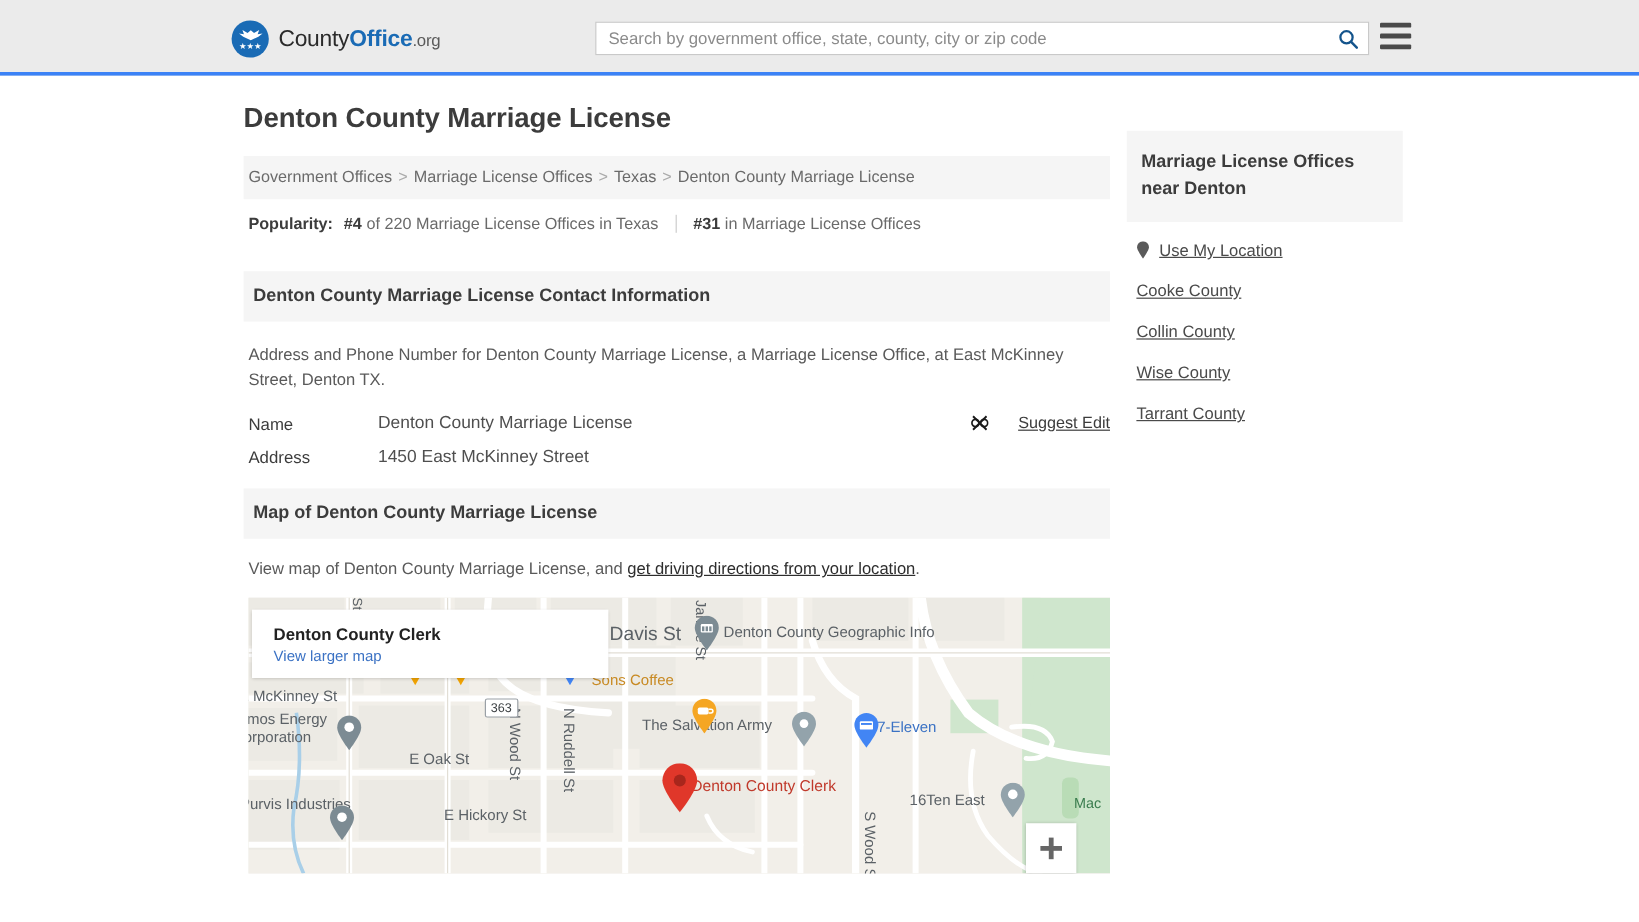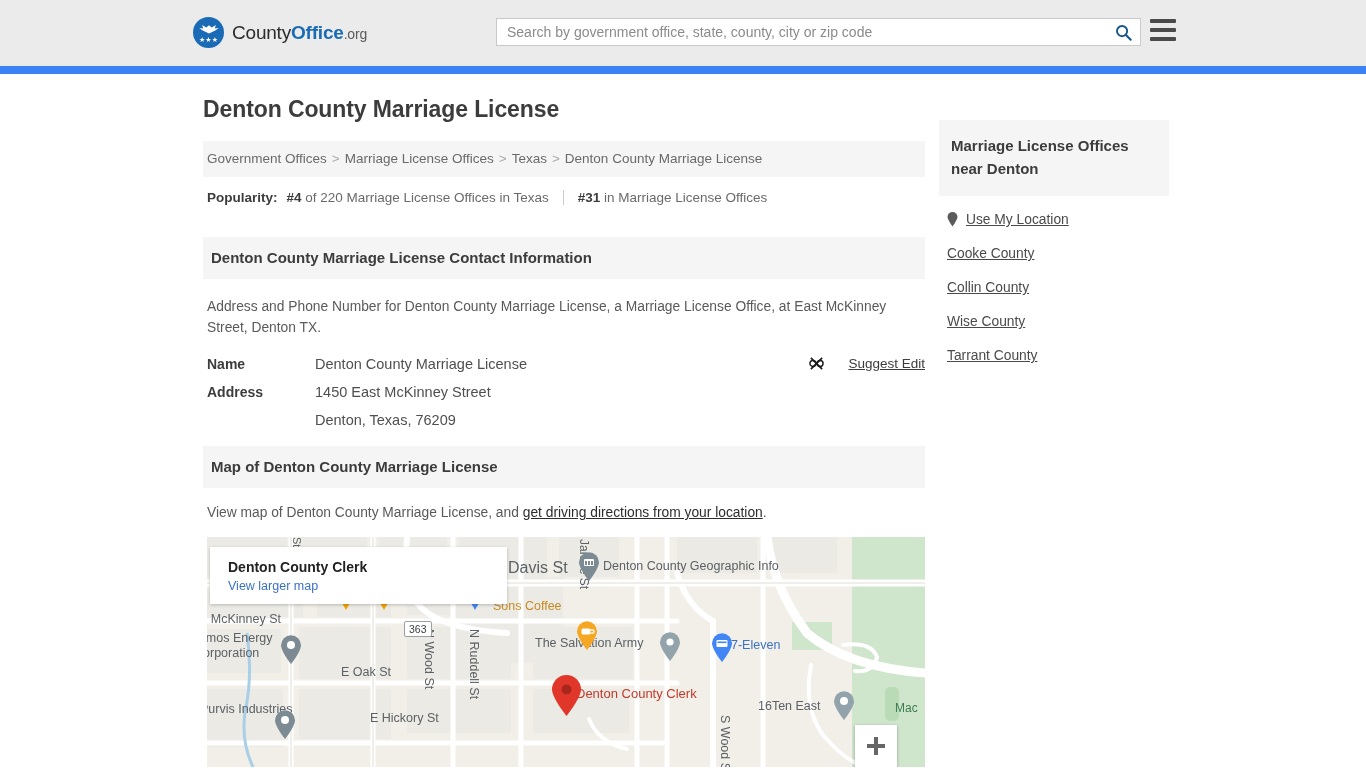--- a/index.html
+++ b/index.html
@@ -9,23 +9,23 @@
     width: 1366px; height: 768px;
     overflow: hidden;
     background: #ffffff;
     font-family: "Liberation Sans", sans-serif;
     color: #333333;
   }
 
   
   .site-header {
     position: relative;
-    height: 74px;
+    height: 63px;
     background: #ebebeb;
-    border-bottom: 8px solid #3b82f6;
+    border-bottom: 3px solid #3b82f6;
     display: flex;
     align-items: center;
   }
   .logo-wrap {
     position: absolute;
     left: 193px; top: 17px;
     display: flex; align-items: center;
     text-decoration: none;
   }
   .logo-mark {
@@ -164,21 +164,21 @@
   }
 
   .info-table {
     margin: 18px 0 0 4px;
     position: relative;
   }
   .info-row { display: flex; margin-bottom: 12px; }
   .info-key {
     width: 108px;
     font-size: 14px;
-    font-weight: bold;
+    font-weight: normal;
     color: #3c3c3c;
     flex: 0 0 108px;
   }
   .info-val {
     font-size: 14.5px;
     color: #4f4f4f;
   }
   .info-val a { color: #3c3c3c; text-decoration: underline; }
   .suggest-edit {
     position: absolute;
@@ -363,24 +363,20 @@
       <div class="info-row">
         <div class="info-key">Name</div>
         <div class="info-val">Denton County Marriage License</div>
       </div>
 
       <div class="info-row">
         <div class="info-key">Address</div>
         <div class="info-val">1450 East McKinney Street</div>
       </div>
 
-      <div class="info-row">
-        <div class="info-key"></div>
-        <div class="info-val">Denton, Texas, 76209</div>
-      </div>
 
     </div>
 
     <div class="section-head">Map of Denton County Marriage License</div>
 
     <div class="map-desc"><span>View map of Denton County Marriage License, and </span><a href="#">get driving directions from your location</a><span>.</span></div>
 
     <div class="map-wrap">
 
       <svg class="map-base" width="718" height="230" viewBox="0 0 718 230">

